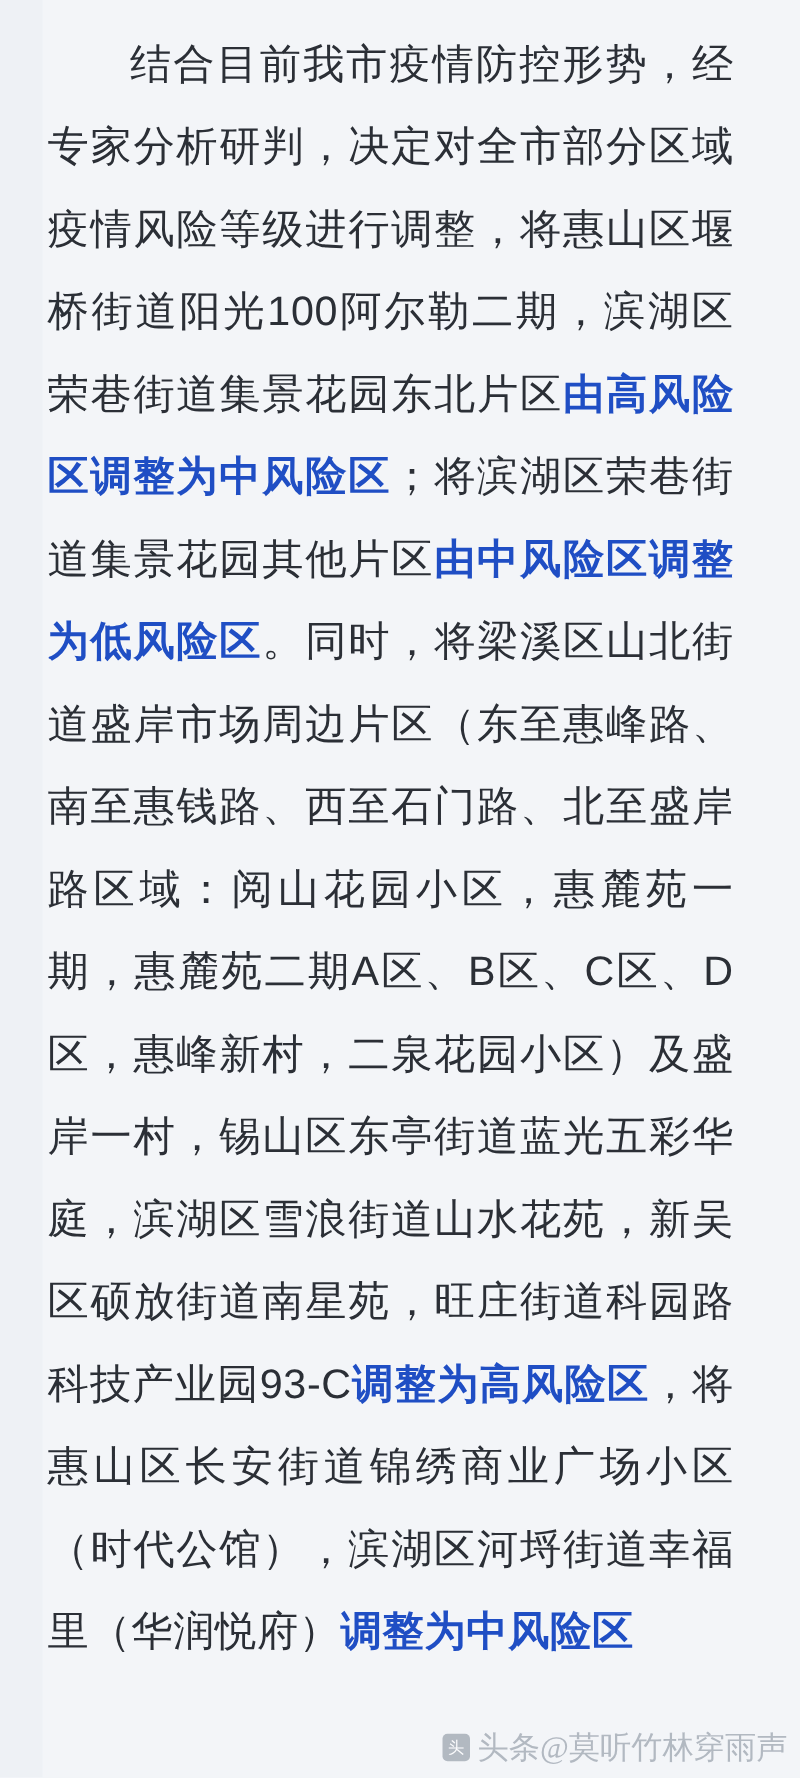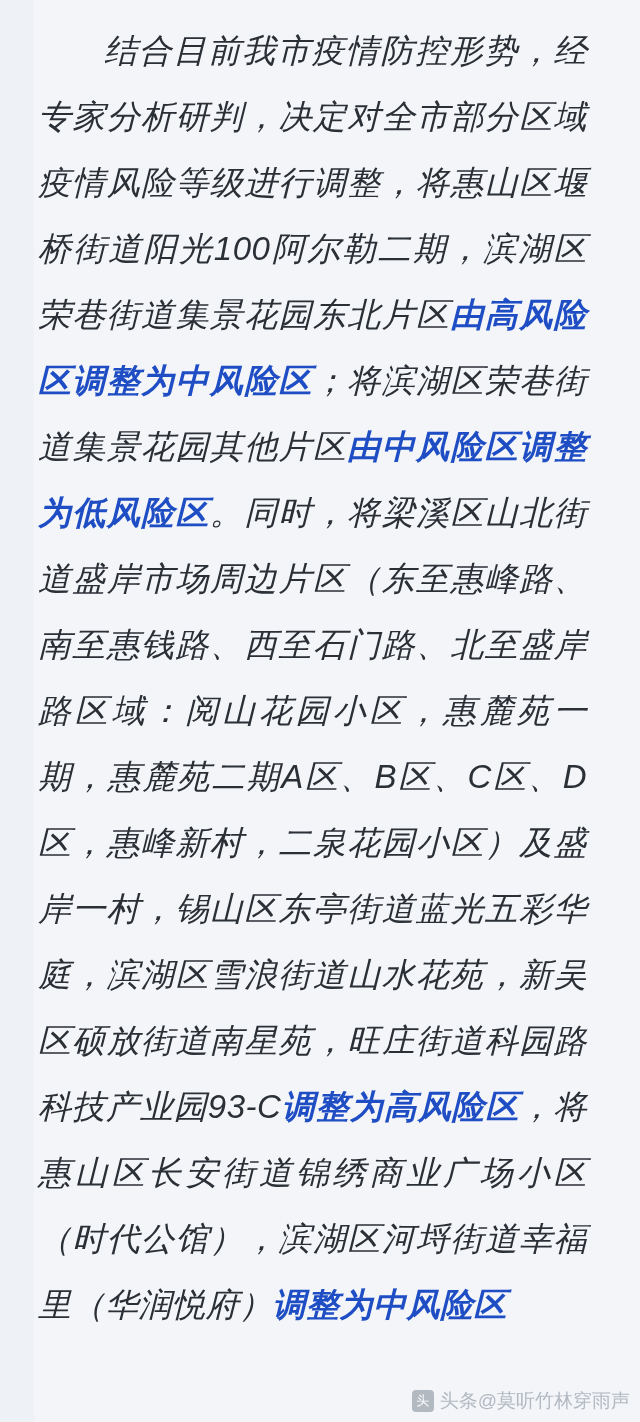--- a/index.html
+++ b/index.html
@@ -25,21 +25,20 @@
     content: "";
     position: absolute;
     left: 0; top: 0; bottom: 0;
     width: 34px;
     background: #eef1f5;
   }
   #article {
     position: relative;
     padding: 18px 53px 0 38px;
     box-sizing: border-box;
-    font-style: italic;
   }
   .para {
     margin: 0;
     font-size: 33px;
     line-height: 66px;
     color: #2b2f36;
     text-align: justify;
     text-justify: inter-ideograph;
     letter-spacing: 0.5px;
     text-indent: 66px;
@@ -63,23 +62,23 @@
     height: 22px;
     border-radius: 4px;
     background: #9aa2ad;
     color: #fff;
     font-size: 13px;
     line-height: 22px;
     text-align: center;
     font-family: "Liberation Sans", sans-serif;
   }
   #watermark .wm-text {
-    font-size: 19px;
+    font-size: 25px;
     color: #9aa2ad;
-    font-family: Liberation Sans, sans-serif;
+    font-family: Liberation Serif, serif;
     white-space: nowrap;
   }
 </style>
 </head>
 <body>
 
 <div id="page">
 
   <div id="article">
     <p class="para" id="paragraph"><span style="color: rgb(43, 47, 54);">结合目前我市疫情防控形势，经专家分析研判，决定对全市部分区域疫情风险等级进行调整，将惠山区堰桥街道阳光100阿尔勒二期，滨湖区荣巷街道集景花园东北片区</span><span class="hl" style="color: rgb(31, 78, 196);">由高风险区调整为中风险区</span><span style="color: rgb(43, 47, 54);">；将滨湖区荣巷街道集景花园其他片区</span><span class="hl" style="color: rgb(31, 78, 196);">由中风险区调整为低风险区</span><span style="color: rgb(43, 47, 54);">。同时，将梁溪区山北街道盛岸市场周边片区（东至惠峰路、南至惠钱路、西至石门路、北至盛岸路区域：阅山花园小区，惠麓苑一期，惠麓苑二期A区、B区、C区、D区，惠峰新村，二泉花园小区）及盛岸一村，锡山区东亭街道蓝光五彩华庭，滨湖区雪浪街道山水花苑，新吴区硕放街道南星苑，旺庄街道科园路科技产业园93-C</span><span class="hl" style="color: rgb(31, 78, 196);">调整为高风险区</span><span style="color: rgb(43, 47, 54);">，将惠山区长安街道锦绣商业广场小区（时代公馆），滨湖区河埒街道幸福里（华润悦府）</span><span class="hl" style="color: rgb(31, 78, 196);">调整为中风险区</span></p>

